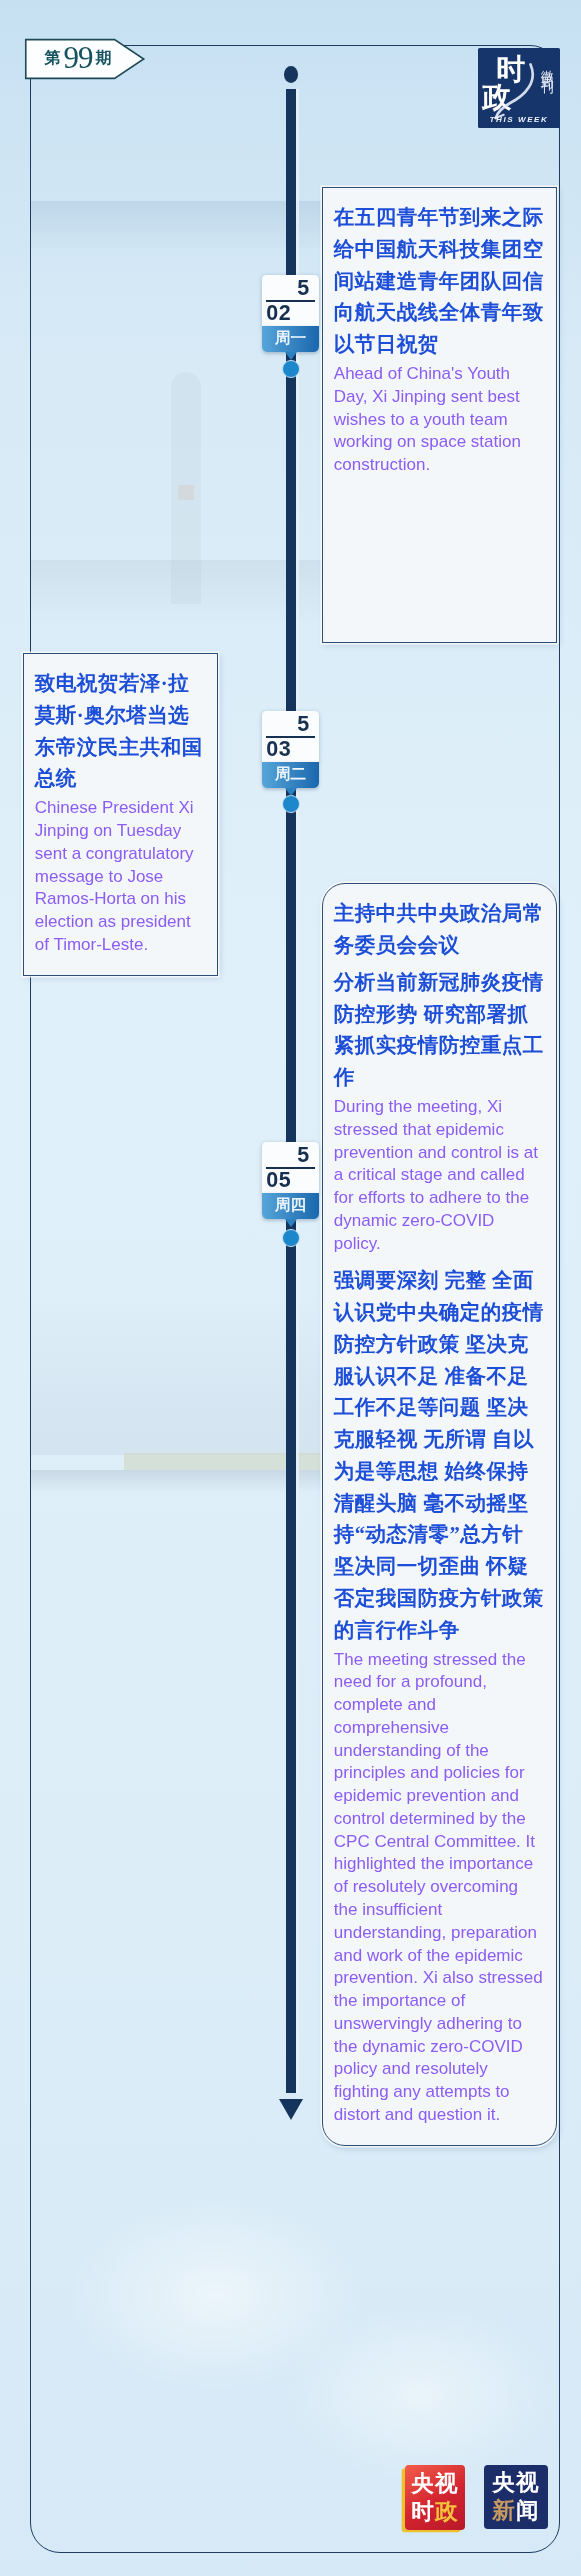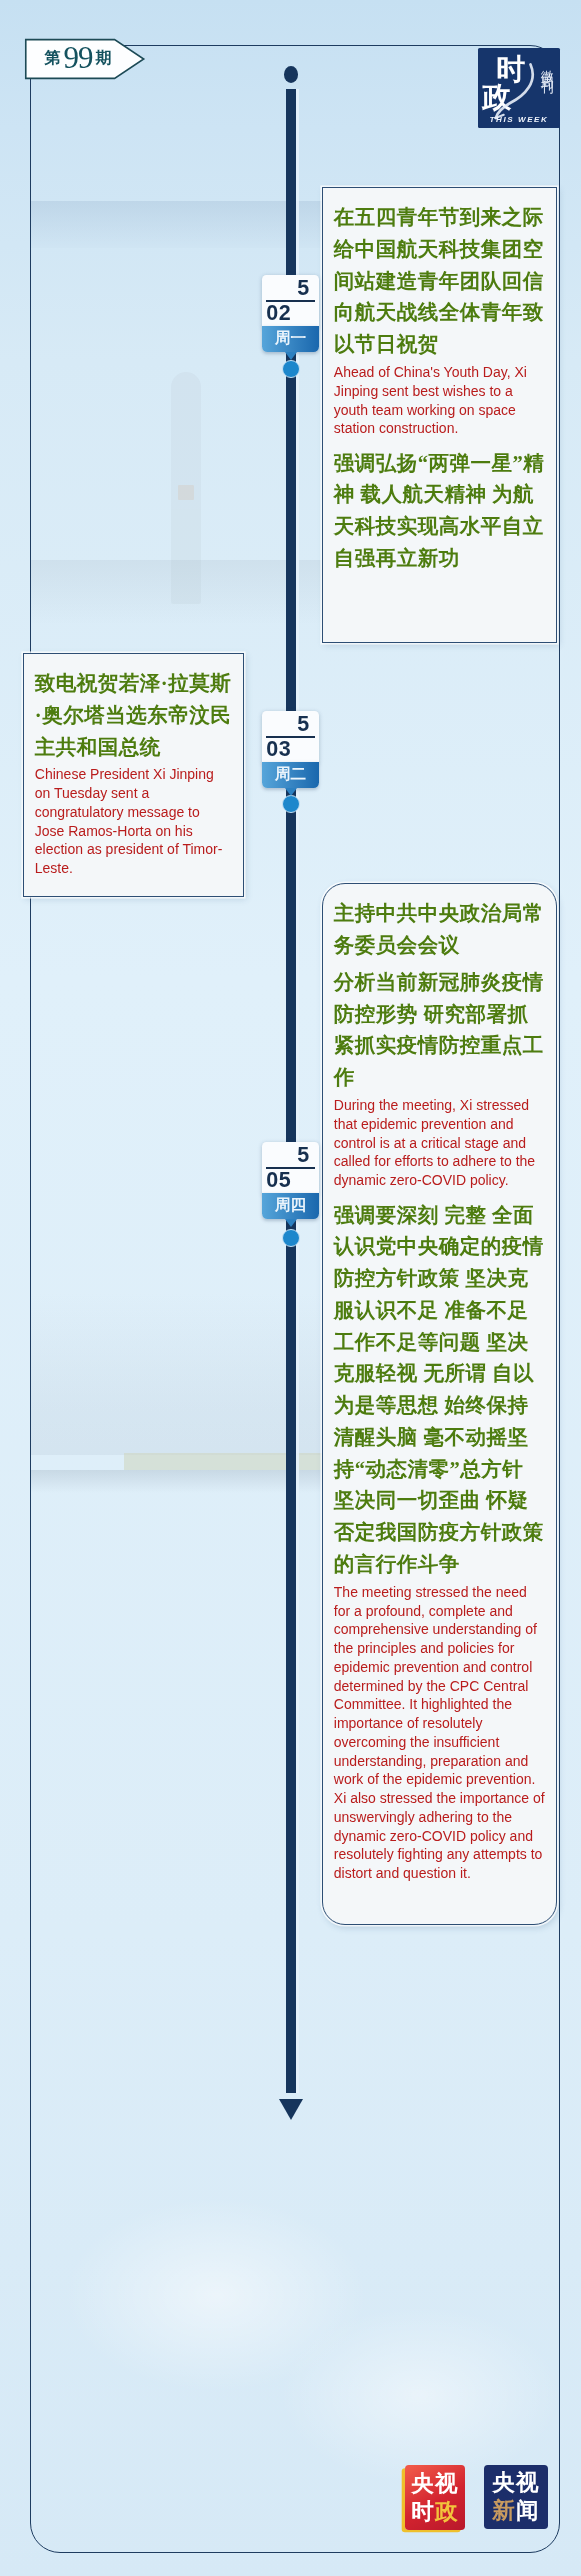--- a/index.html
+++ b/index.html
@@ -69,25 +69,25 @@
     padding-right:2.2px;letter-spacing:0.5px;}
   .weekday{background:linear-gradient(90deg,#56a5da,#1a67ad);color:#ecf5fc;font-size:15.6px;
     font-weight:700;text-align:center;border-radius:0 0 5.4px 5.4px;padding:2.2px 0 3.8px;
     box-shadow:0 1.6px 3.2px rgba(30,60,95,.25);}
   .pointer{width:0;height:0;margin:0 auto;border:6px solid transparent;border-top:8px solid #2c80c1;}
   
   .card{position:absolute;box-sizing:border-box;background:#f4f7f9;border:1.1px solid #2d4e74;
     padding:8.6px 10.8px;z-index:3;
     box-shadow:0 0 0 1.6px rgba(255,255,255,.75),1.6px 2.2px 6.5px rgba(60,100,140,.22);}
   .card-1{left:322px;top:187px;width:235px;min-height:456px;}
-  .card-2{left:23px;top:653px;width:221px;min-height:205px;}
+  .card-2{left:23px;top:653px;width:195px;min-height:205px;}
   .card-3{left:322px;top:883px;width:235px;min-height:1042px;border-radius:23px;}
   .zh{font-family:"Liberation Serif","DejaVu Serif",serif;font-size:20.5px;line-height:1.55;
-    color:#4d7c0f;font-weight:700;margin:5.4px 0 2.2px;letter-spacing:0.5px;}
-  .en{font-size:14px;line-height:1.34;color:#b91c1c;margin:2.2px 0 9.7px;}
+    color:#1d4ed8;font-weight:700;margin:5.4px 0 2.2px;letter-spacing:0.5px;}
+  .en{font-size:17px;line-height:1.34;color:#8b5cf6;margin:2.2px 0 9.7px;}
   
   .credits{position:absolute;left:27px;top:2415px;z-index:4;color:#2b4a6f;font-size:14px;
     line-height:15.6px;font-weight:700;}
   
   .badge-red{position:absolute;left:405px;top:2465px;width:60px;height:65px;z-index:4;
     background:linear-gradient(150deg,#f05848 5%,#d2232f 55%,#b8182b 100%);border-radius:3.8px;
     box-shadow:-3.8px 2.7px 0 -0.5px #eec02c;display:flex;flex-direction:column;align-items:center;
     justify-content:center;font-family:"Liberation Serif","DejaVu Serif",serif;font-weight:700;
     font-size:22.6px;line-height:1.22;color:#fff;letter-spacing:1.1px;}
   .badge-navy{position:absolute;left:484px;top:2465px;width:64px;height:64px;z-index:4;
@@ -173,21 +173,20 @@
       <div class="rule"></div>
       <div class="d">05</div>
     </div>
     <div class="weekday">周四</div>
     <div class="pointer"></div>
   </div>
 
   <section class="card card-1">
     <p class="zh">在五四青年节到来之际 给中国航天科技集团空间站建造青年团队回信 向航天战线全体青年致以节日祝贺</p>
     <p class="en">Ahead of China's Youth Day, Xi Jinping sent best wishes to a youth team working on space station construction.</p>
-    <p class="zh">强调弘扬“两弹一星”精神 载人航天精神 为航天科技实现高水平自立自强再立新功</p>
   </section>
 
   <section class="card card-2">
     <p class="zh">致电祝贺若泽·拉莫斯·奥尔塔当选东帝汶民主共和国总统</p>
     <p class="en">Chinese President Xi Jinping on Tuesday sent a congratulatory message to Jose Ramos-Horta on his election as president of Timor-Leste.</p>
   </section>
 
   <section class="card card-3">
     <p class="zh">主持中共中央政治局常务委员会会议</p>
     <p class="zh">分析当前新冠肺炎疫情防控形势 研究部署抓紧抓实疫情防控重点工作</p>

